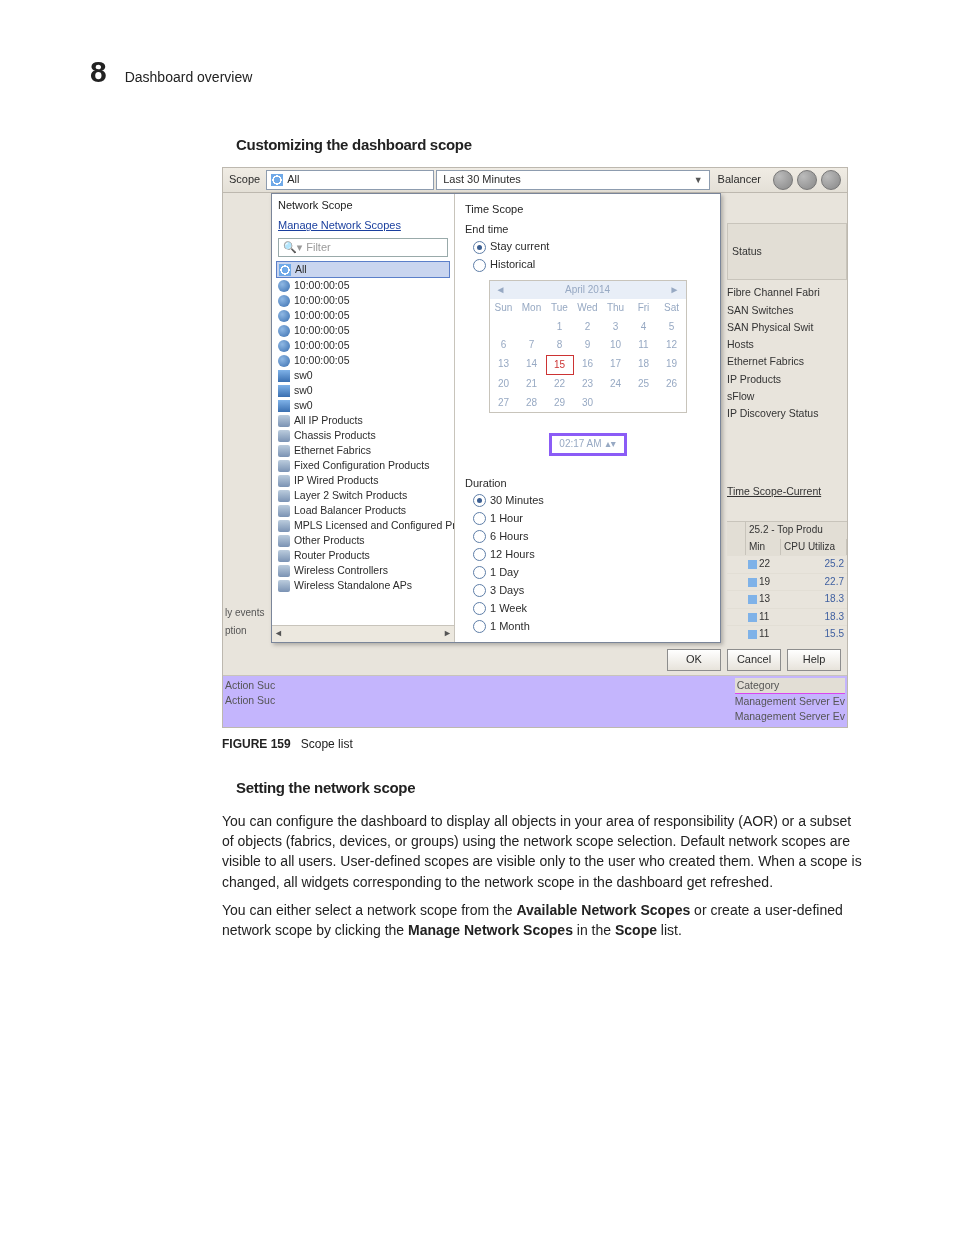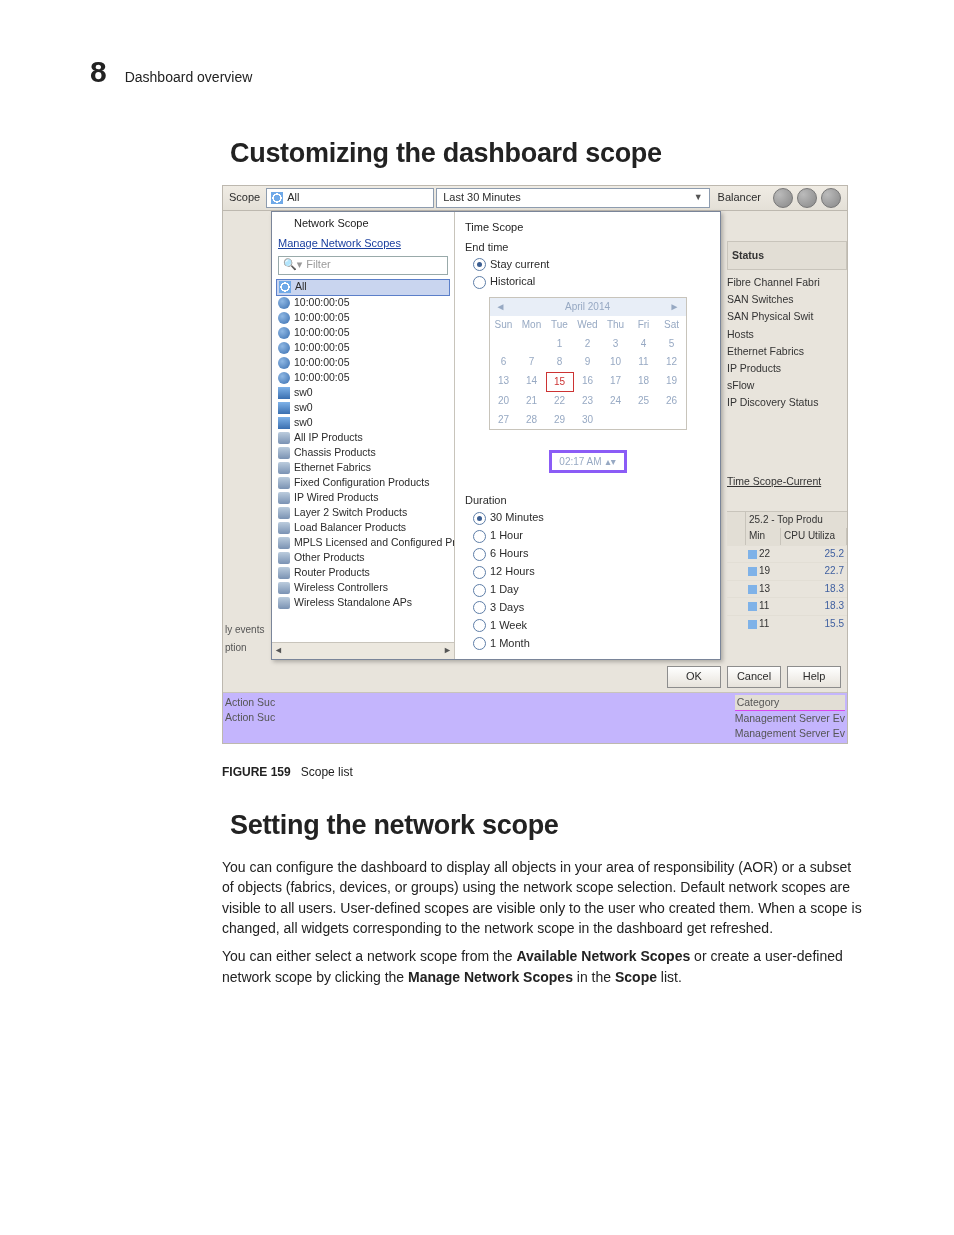--- a/index.html
+++ b/index.html
@@ -21,30 +21,30 @@
     font-size: 30px;
     font-weight: bold;
   }
   .chapter-title {
     font-size: 14px;
     color: #222;
   }
   h2 {
     font-family: "Arial Narrow", Arial, sans-serif;
     font-stretch: condensed;
-    font-size: 27px;
+    font-size: 15px;
     font-weight: 600;
-    margin: 24px 0 12px 8px;
+    margin: 24px 0 12px 14px;
     letter-spacing: -0.3px;
   }
   .indent-block { margin-left: 132px; }
   p { margin: 8px 0; }
   .figref { color: #1a4ea0; }
   .fig-caption {
-    margin-top: 20px;
+    margin-top: 8px;
     font-size: 12px;
   }
   .fig-caption .label { font-weight: bold; }
   .bold { font-weight: bold; }
 
   
   .screenshot {
     width: 624px;
     background: #e8e4dc;
     font-family: Tahoma, Arial, sans-serif;
@@ -99,21 +99,21 @@
 
   .dropdown-panel {
     display:flex;
     background:#fff;
     border:1px solid #7a8599;
     box-shadow: 2px 2px 4px rgba(0,0,0,.25);
     width: 448px;
   }
   .ns-col { width: 182px; border-right:1px solid #c8c4bb; display:flex; flex-direction:column; }
   .ts-col { flex:1; display:flex; flex-direction:column; padding: 4px 10px 6px 10px; }
-  .panel-title { padding: 4px 6px 2px 22px; color:#222; }
+  .panel-title { padding: 4px 6px 2px 6px; color:#222; }
   .managelink { color:#1a3f9e; text-decoration:underline; padding: 2px 6px; }
   .filterbox {
     margin: 2px 6px;
     height: 17px;
     border:1px solid #9aa;
     display:flex; align-items:center; gap:4px; padding:0 4px;
     color:#9a9a9a;
   }
   .tree {
     flex:1; overflow:hidden; padding: 2px 4px 4px 4px;
@@ -167,21 +167,21 @@
   }
 
   .rightpane{
     flex:1; padding: 30px 0 0 6px;
     display:flex; flex-direction:column; gap:4px;
     font-size:10.5px;
     color:#333;
     overflow:hidden;
   }
   .statushdr{
-    background:#e2ded5; border:1px solid #c8c4bb; padding:6px 4px; margin-right:0;font-weight:bold;
+    background:#e2ded5; border:1px solid #c8c4bb; padding:20px 4px; margin-right:0;
   }
   .statuslist div{ padding:1px 0; white-space:nowrap; }
   .tsline{ margin-top:58px; white-space:nowrap;text-decoration:underline;}
   .minitable{
     margin-top:18px; border-top:1px solid #c8c4bb; width:100%; font-size:10px;
   }
   .minitable .thdr{ display:flex; background:#e2ded5;}
   .minitable .thdr span{ padding:1px 3px; border-right:1px solid #c8c4bb;}
   .minitable .thdr span:first-child{ flex:0 0 12px;}
   .minitable .thdr span:nth-child(2){ flex:0 0 28px;}

